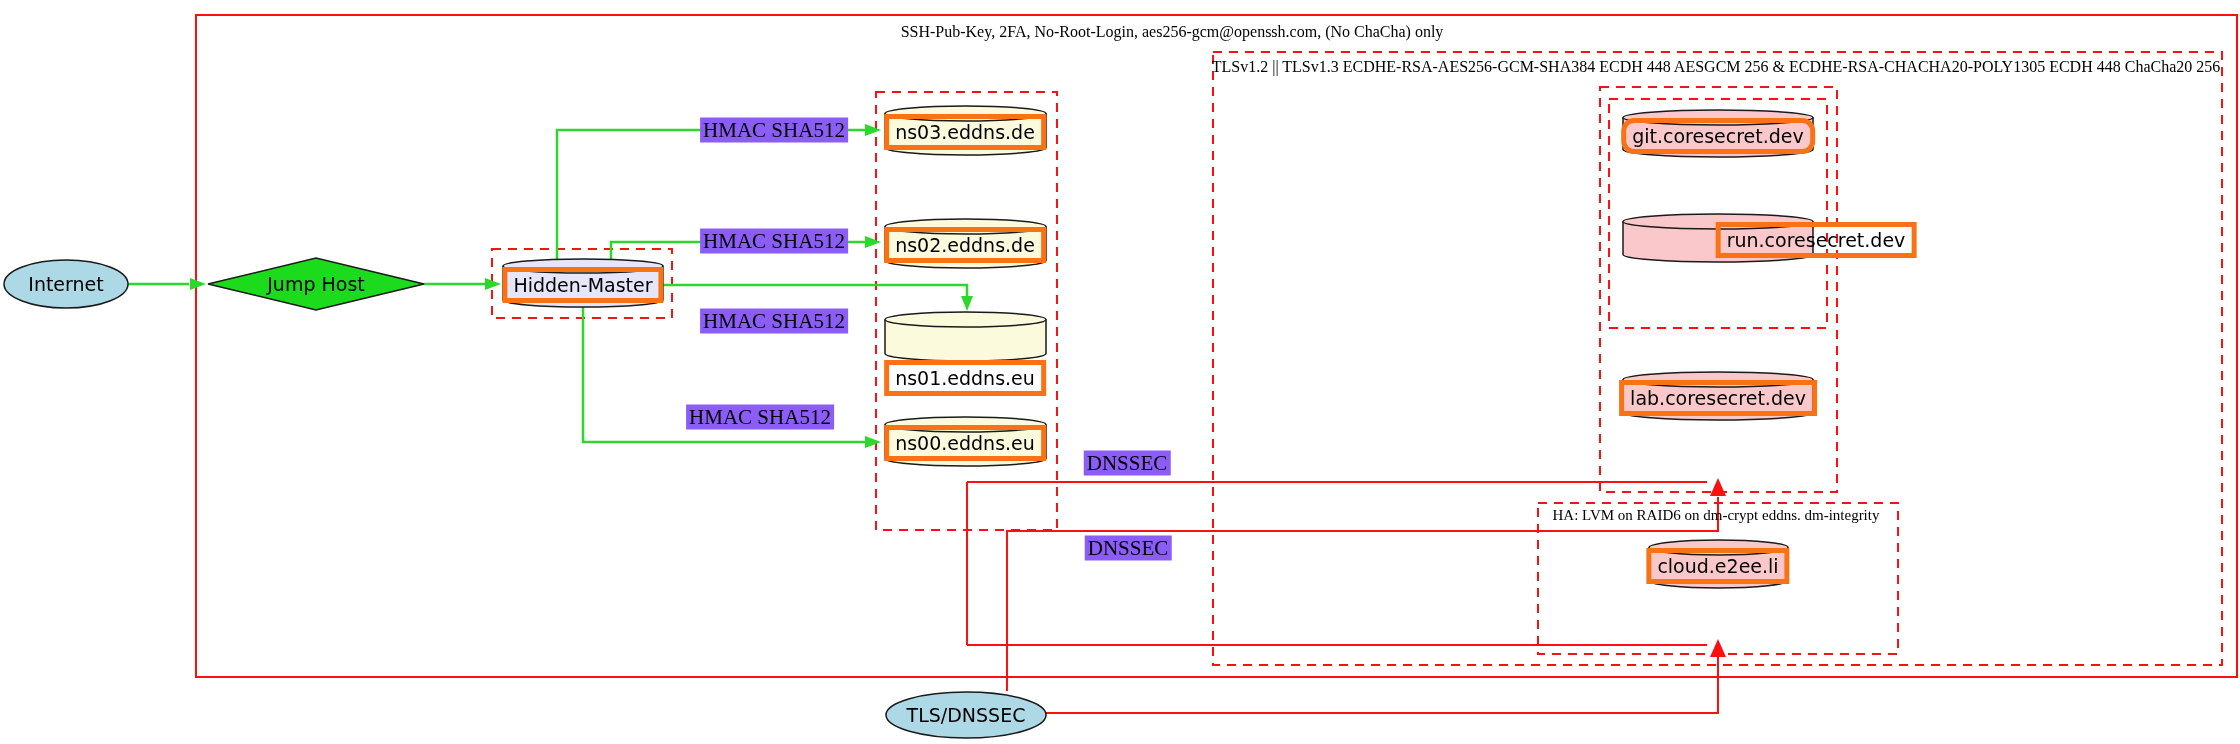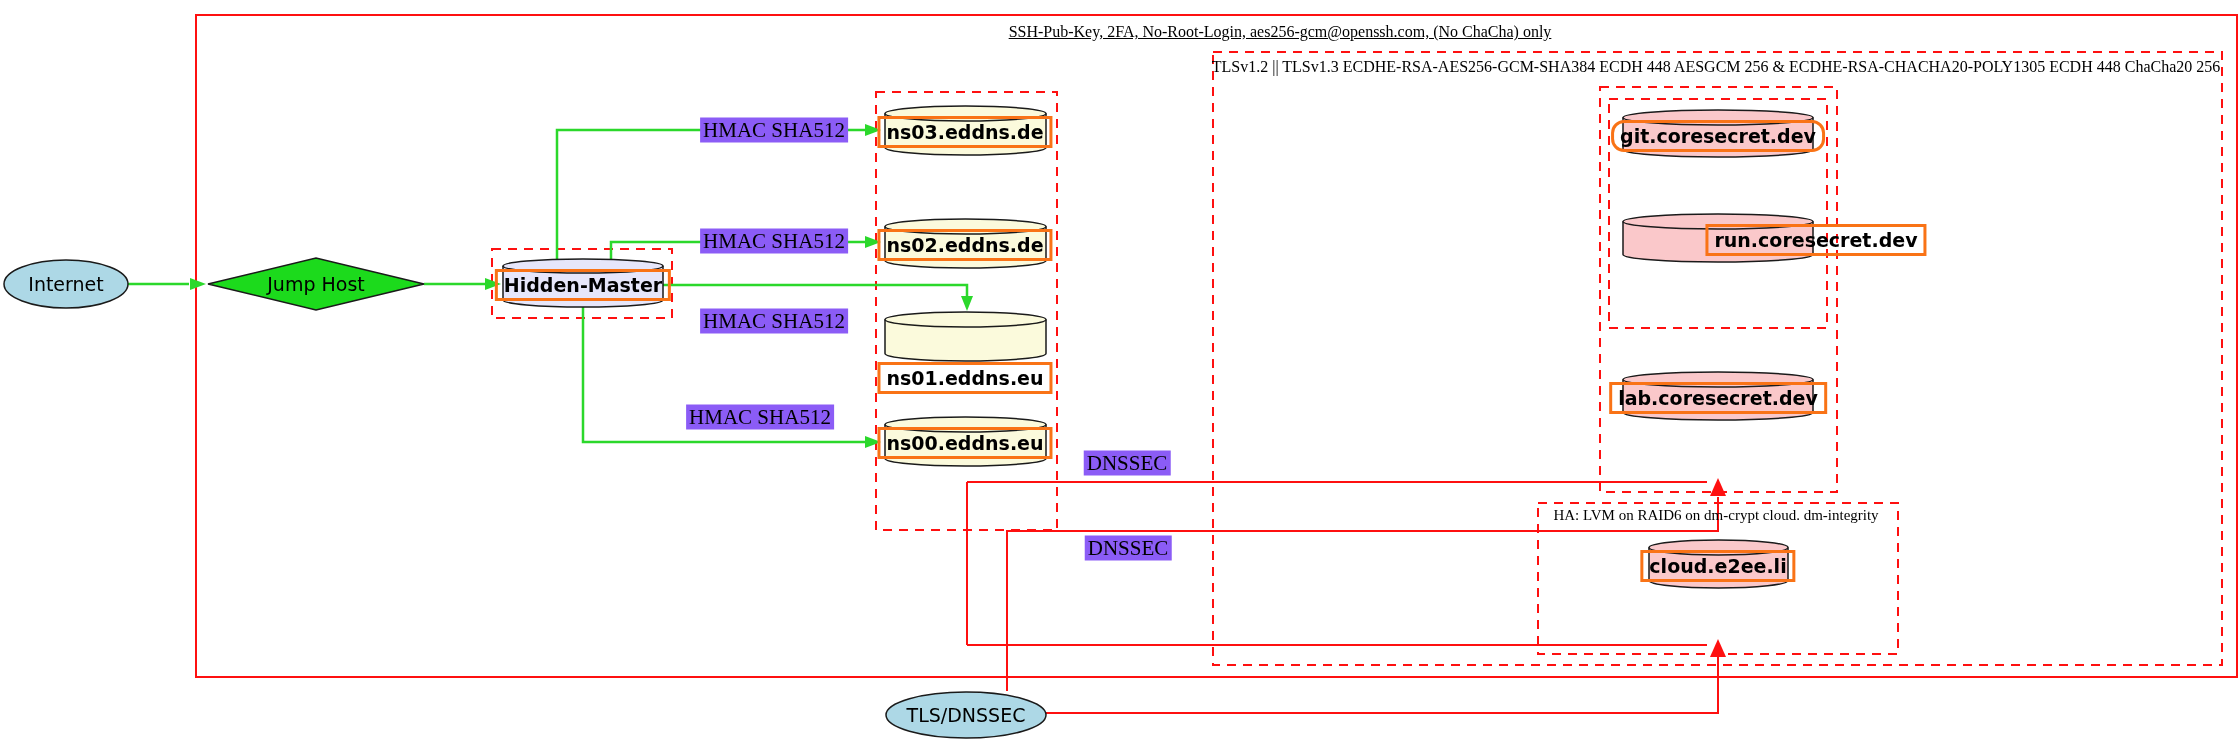--- a/index.html
+++ b/index.html
@@ -2,21 +2,21 @@
 <html style="--red: #fe1010; --green: #2bd82b; --diamond_green: #1cda1c; --node_blue: #add8e6; --lavender: #e6e6fa; --light_yellow: #fbfadc; --pink: #fac8ca;"><head>
 <meta charset="utf-8">
 <style>
   html,body{margin:0;padding:0;background:#fff;}
   #canvas{position:relative;width:2240px;height:744px;background:#fff;overflow:hidden;
           font-family:"DejaVu Sans",sans-serif;}
   #shapes{position:absolute;left:0;top:0;}
   .lbl{position:absolute;transform:translate(-50%,-50%);white-space:nowrap;color:#000;
        text-align:center;line-height:1.1;}
   .node-lbl{font:19px "DejaVu Sans",sans-serif;}
-  .boxed{border:3px solid #f97316;padding:2px 6px;background:transparent;font-weight:bold;}
+  .boxed{border:5px solid #f97316;padding:2px 6px;background:transparent;}
   .edge-lbl{font:21px "Liberation Serif",serif;}
   .edge-lbl.bg{background:#8b5cf6;padding:0 3px;}
   .cluster-lbl{font:16px "Liberation Serif",serif;}
   .cluster-lbl.small{font-size:15px;}
 </style>
 </head>
 <body>
 
 <div id="canvas">
 
@@ -84,23 +84,23 @@
     <path d="M1623,221.5 A95,7.5 0 0 0 1813,221.5" fill="none"></path>
 
     <path d="M1623,379.5 A95,7.5 0 0 1 1813,379.5 L1813,412.5 A95,7.5 0 0 1 1623,412.5 Z" fill="var(--pink)"></path>
     <path d="M1623,379.5 A95,7.5 0 0 0 1813,379.5" fill="none"></path>
 
     <path d="M1649,547.5 A69.5,7.5 0 0 1 1788,547.5 L1788,580.5 A69.5,7.5 0 0 1 1649,580.5 Z" fill="var(--pink)"></path>
     <path d="M1649,547.5 A69.5,7.5 0 0 0 1788,547.5" fill="none"></path>
   </g>
 </svg>
 
-<div class="lbl cluster-lbl" style="left:1280px;top:32px;text-decoration:underline;">SSH-Pub-Key, 2FA, No-Root-Login, aes256-gcm@openssh.com, (No ChaCha) only</div>
+<div class="lbl cluster-lbl" style="left:1172px;top:32px;">SSH-Pub-Key, 2FA, No-Root-Login, aes256-gcm@openssh.com, (No ChaCha) only</div>
 <div class="lbl cluster-lbl" style="left:1716px;top:67px;">TLSv1.2 || TLSv1.3 ECDHE-RSA-AES256-GCM-SHA384 ECDH 448 AESGCM 256 &amp; ECDHE-RSA-CHACHA20-POLY1305 ECDH 448 ChaCha20 256</div>
-<div class="lbl cluster-lbl small" style="left:1716px;top:515px;">HA: LVM on RAID6 on dm-crypt cloud. dm-integrity</div>
+<div class="lbl cluster-lbl small" style="left:1716px;top:515px;">HA: LVM on RAID6 on dm-crypt eddns. dm-integrity</div>
 
 <div class="lbl edge-lbl bg" style="left:774px;top:130px;">HMAC SHA512</div>
 <div class="lbl edge-lbl bg" style="left:774px;top:241px;">HMAC SHA512</div>
 <div class="lbl edge-lbl bg" style="left:774px;top:321px;">HMAC SHA512</div>
 <div class="lbl edge-lbl bg" style="left:760px;top:417px;">HMAC SHA512</div>
 <div class="lbl edge-lbl bg" style="left:1127px;top:463px;">DNSSEC</div>
 <div class="lbl edge-lbl bg" style="left:1128px;top:548px;">DNSSEC</div>
 
 <div class="lbl node-lbl" style="left:66px;top:284px;">Internet</div>
 <div class="lbl node-lbl" style="left:316px;top:284px;">Jump Host</div>

